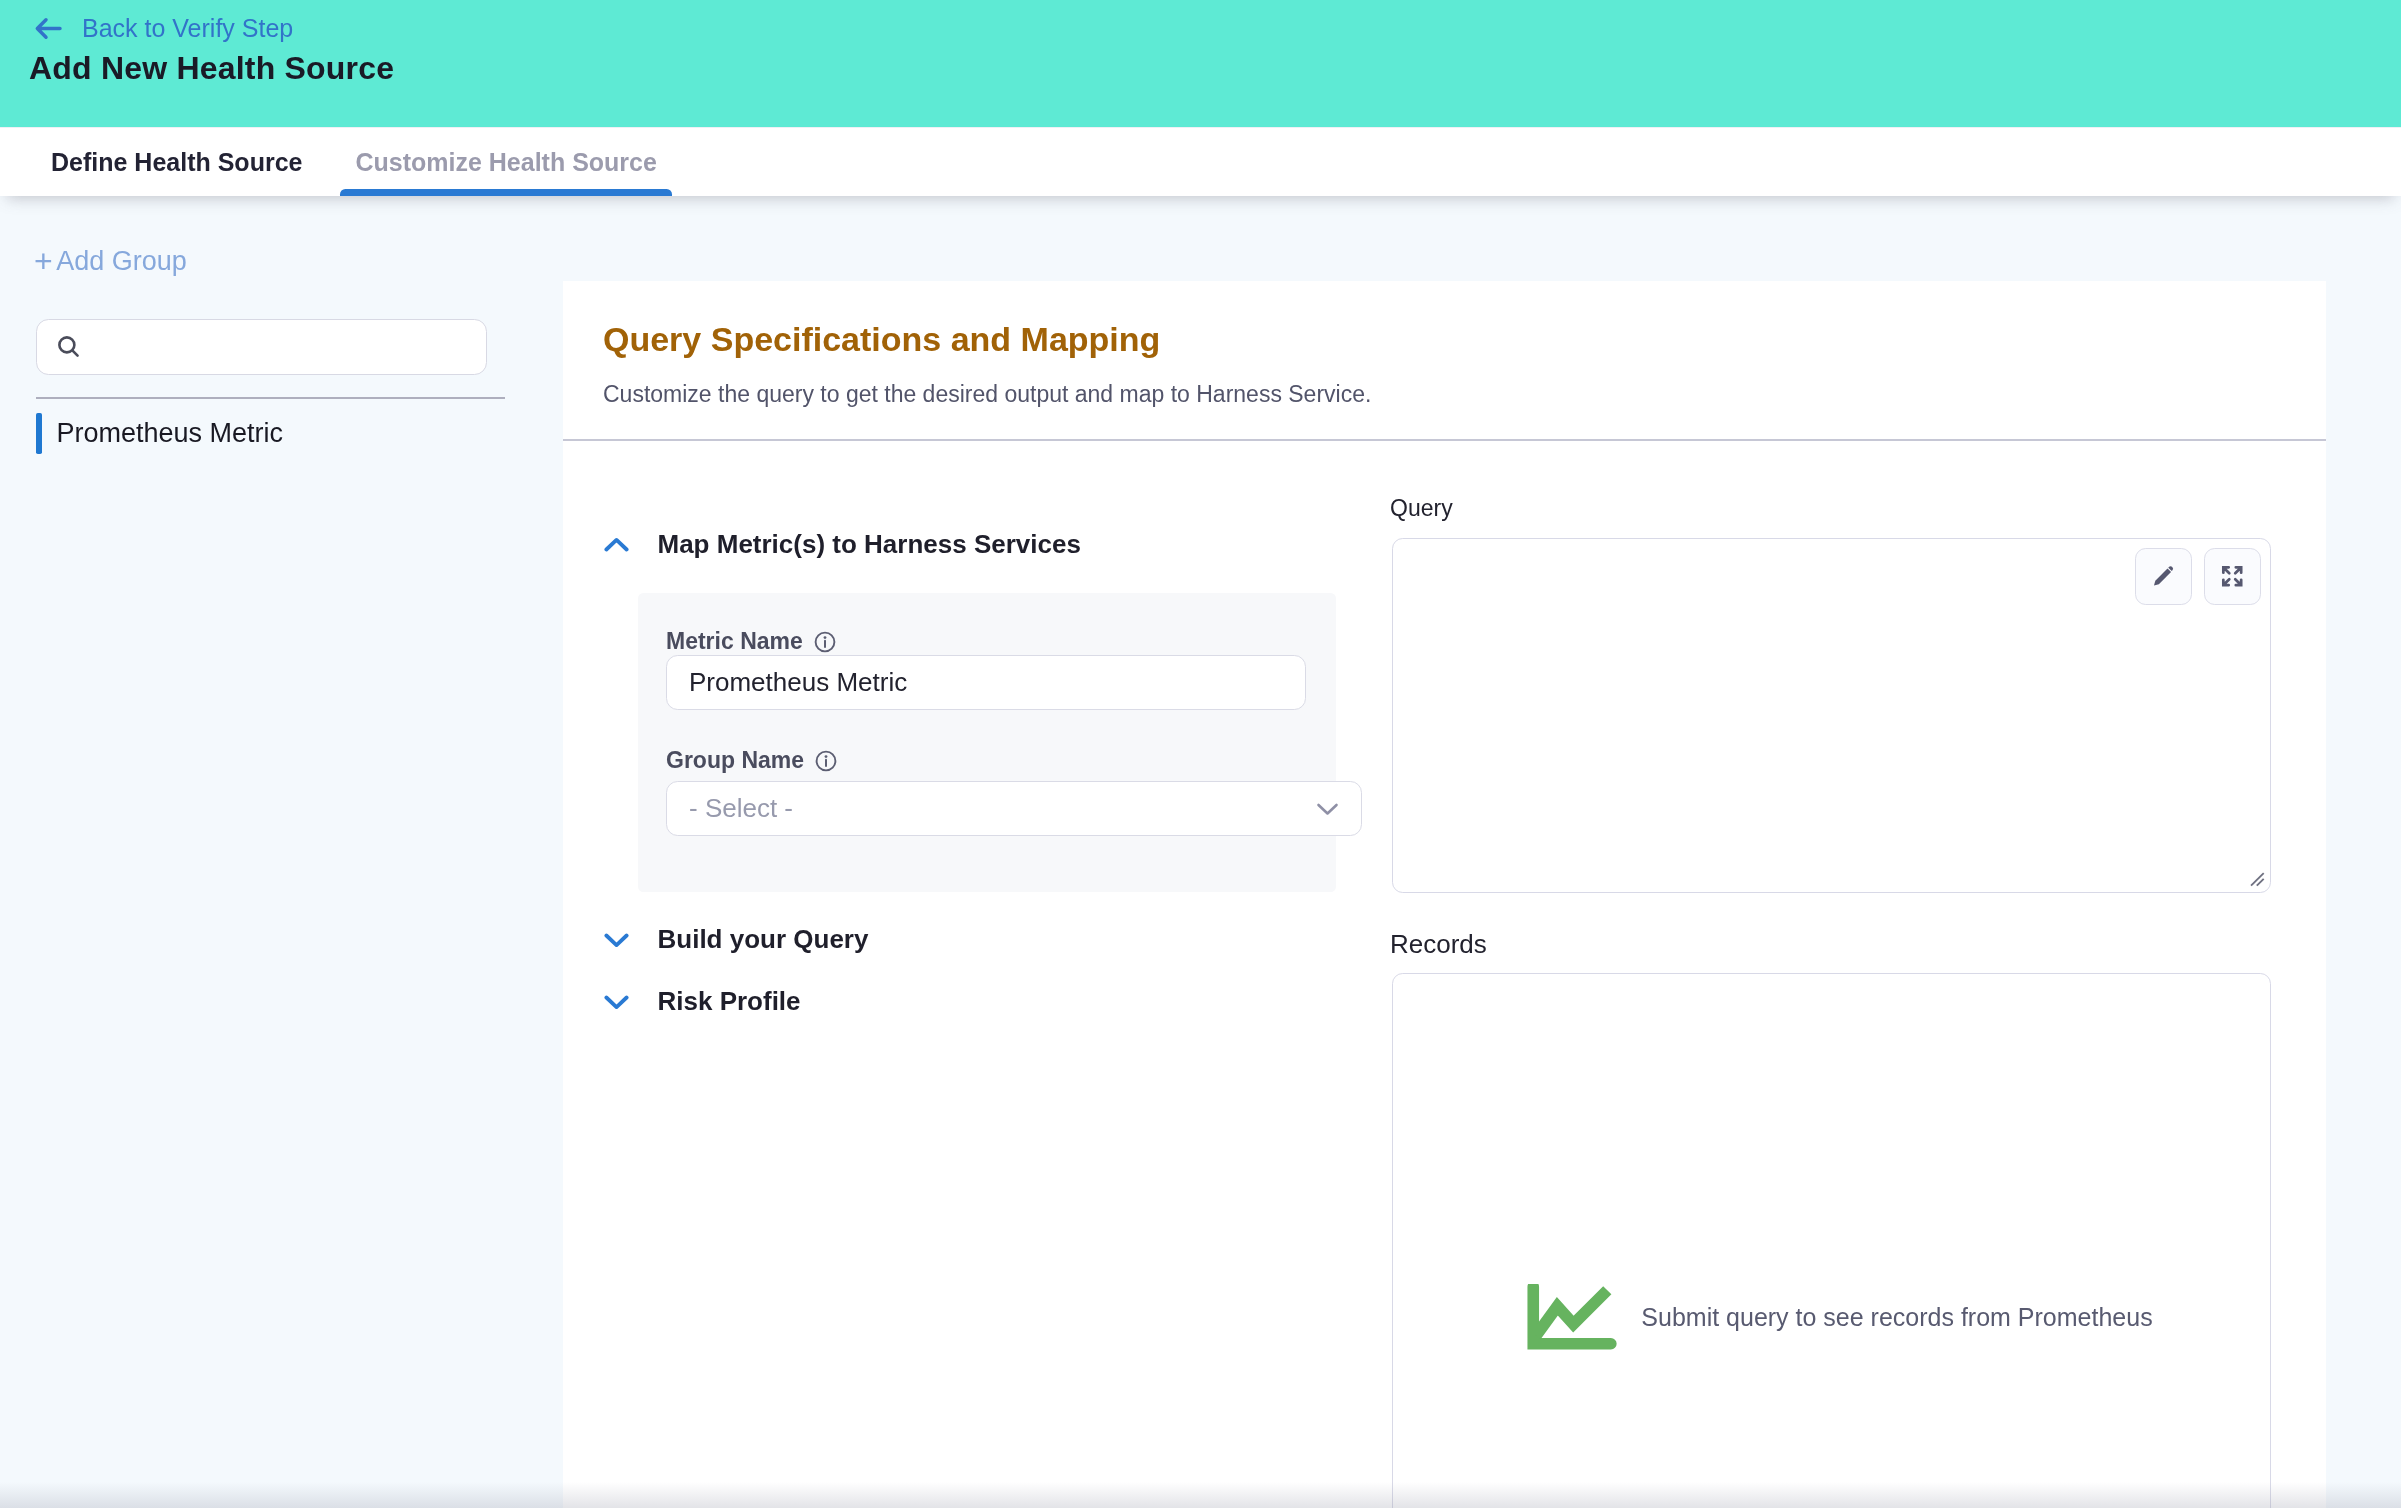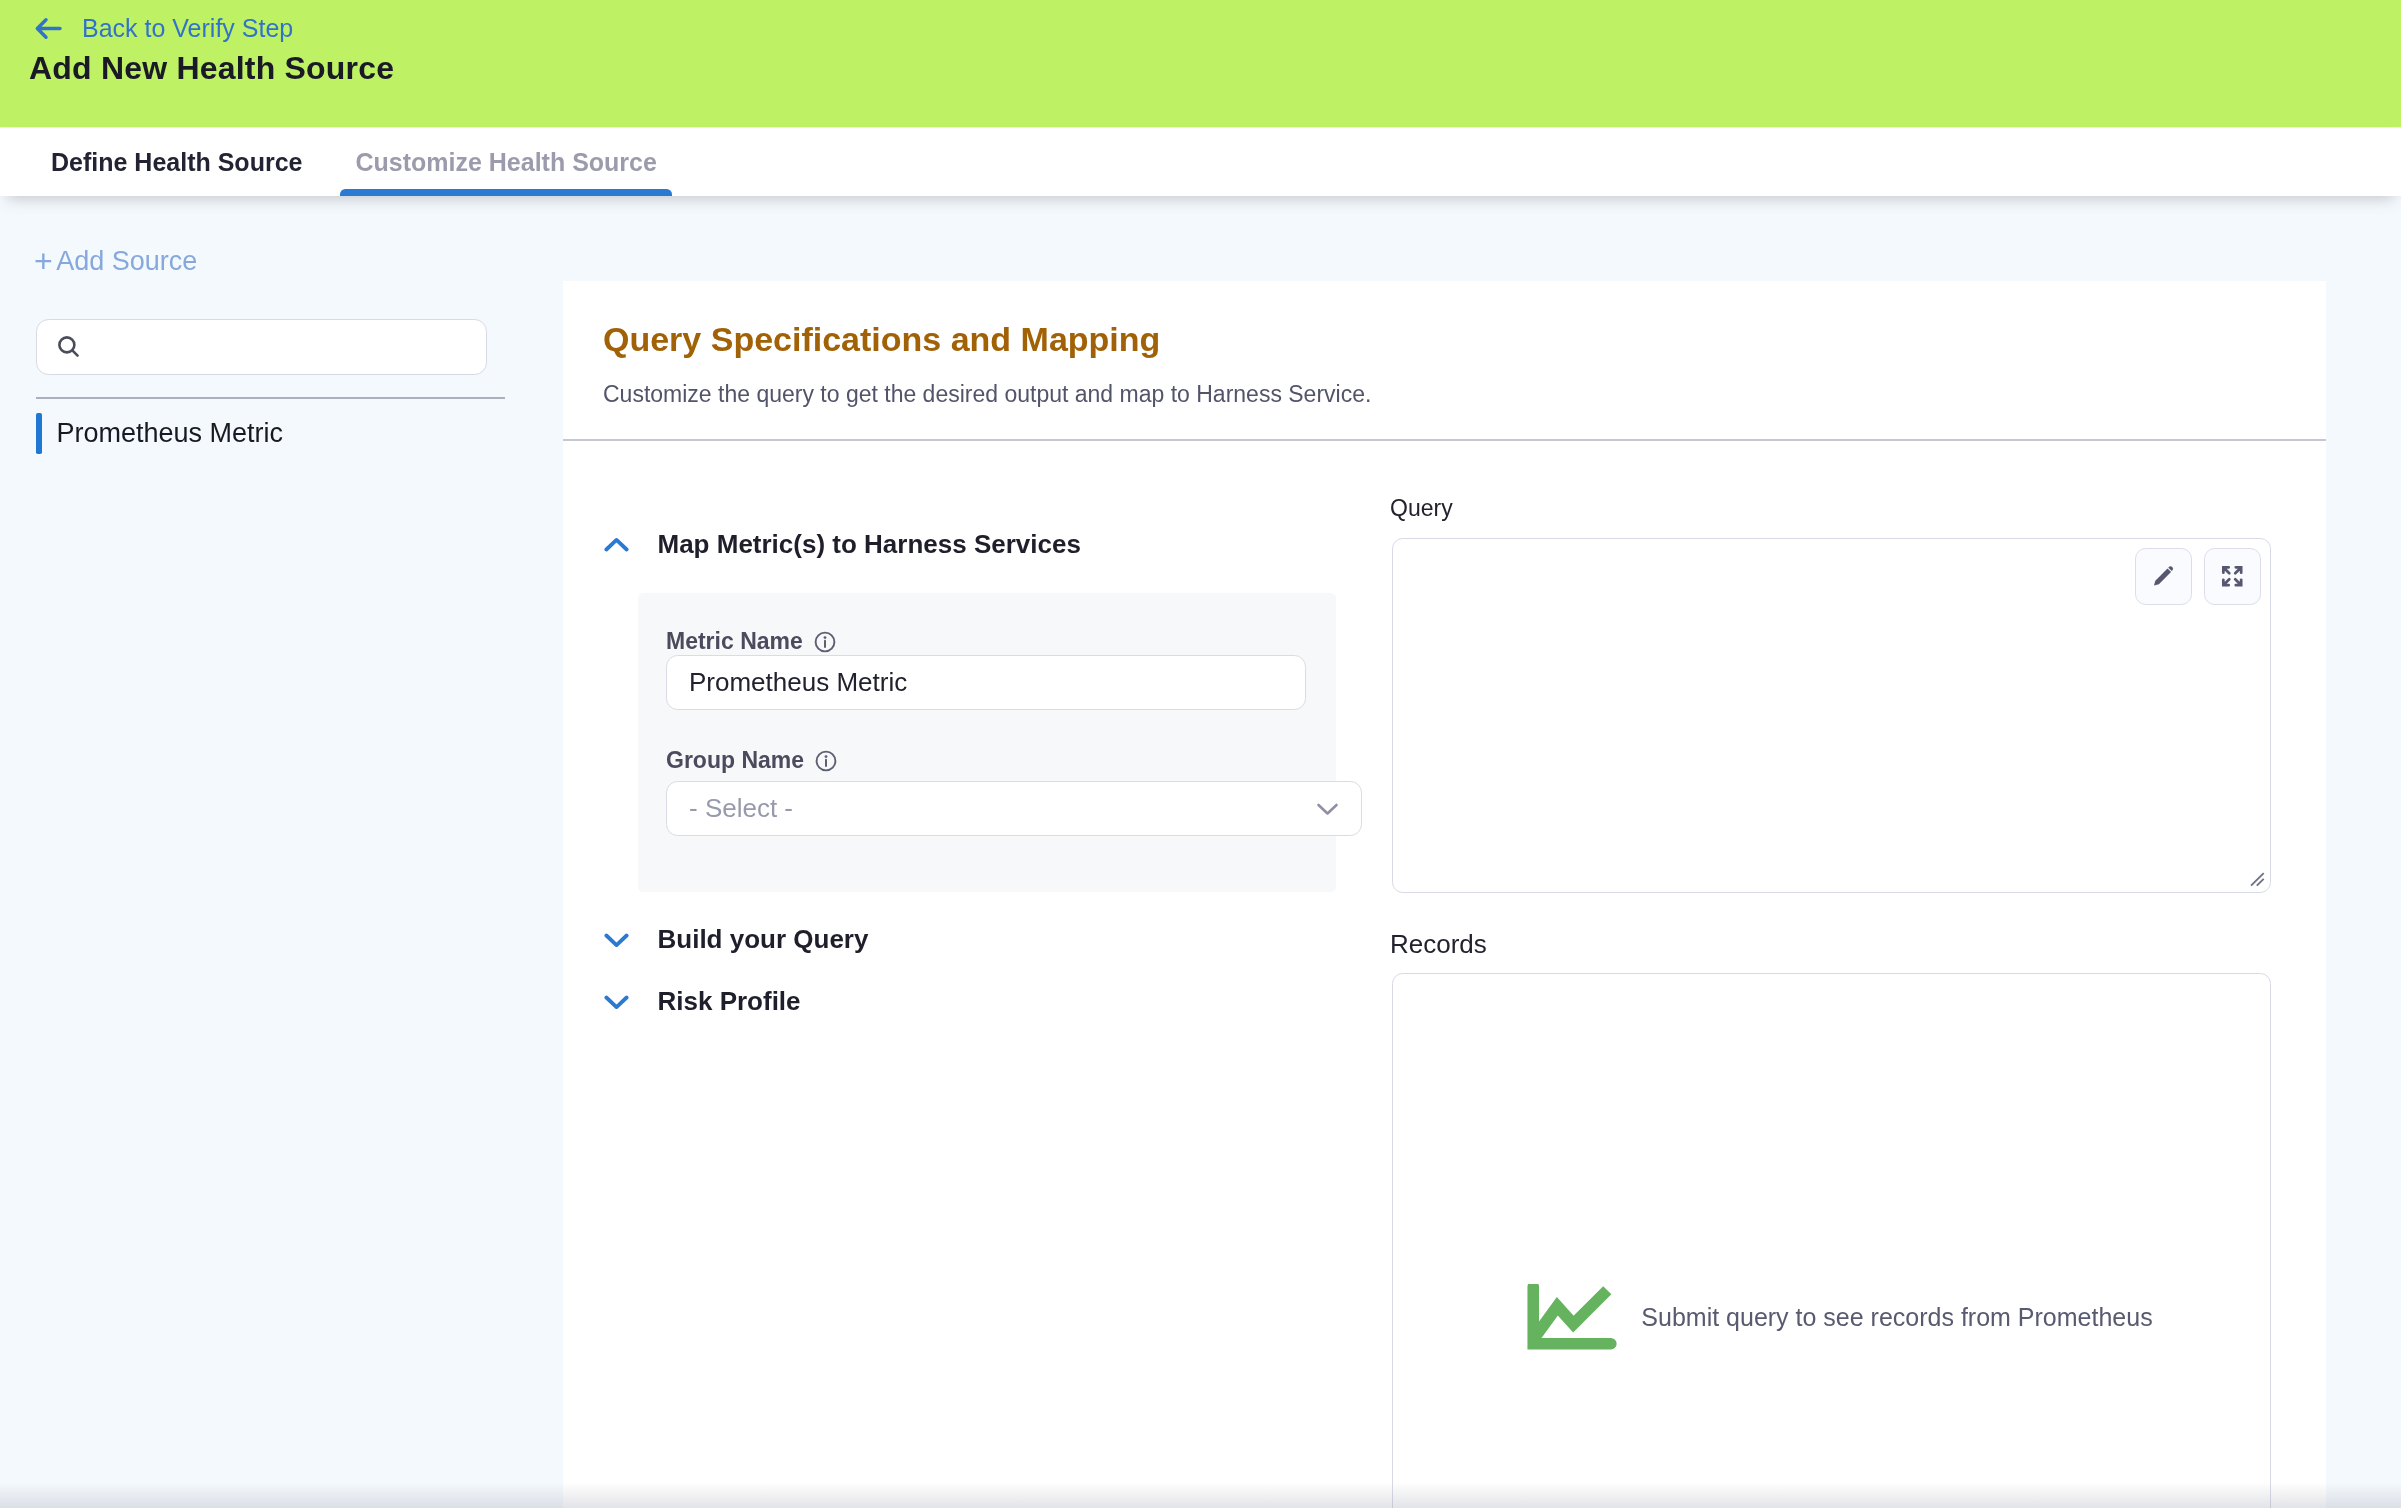--- a/index.html
+++ b/index.html
@@ -6,21 +6,21 @@
   html,body { width:2401px; height:1509px; overflow:hidden; }
   body {
     font-family:"Liberation Sans","DejaVu Sans",sans-serif;
     background:#f4f9fd;
     color:#1f1f2b;
     position:relative;
   }
   
   .header {
     position:absolute; top:0; left:0; right:0; height:127px;
-    background:#bef264;
+    background:#5eead4;
   }
   .back-link {
     position:absolute; left:32px; top:14.3px;
     display:flex; align-items:center; gap:18px;
     color:#3273c9; font-size:25px; font-weight:500; cursor:pointer;
   }
   .page-title {
     position:absolute; left:29px; top:50px;
     font-size:32px; font-weight:700; color:#1a1a26; letter-spacing:0.2px;
   }
@@ -155,21 +155,21 @@
 </div>
 
 <div class="tabbar">
   <div class="tab">Define Health Source</div>
   <div class="tab active">Customize Health Source</div>
 </div>
 
 <div class="sidebar">
   <div class="add-metric">
     <span class="plus">+</span>
-    <span>Add Source</span>
+    <span>Add Group</span>
   </div>
   <div class="search-box">
     <span>
       <svg width="28.5" height="28.5" viewBox="0 0 24 24">
         <circle cx="10" cy="10" r="6.3" fill="none" stroke="#4a4c5a" stroke-width="2.2"></circle>
         <path d="M14.8 14.8 L19 19" stroke="#4a4c5a" stroke-width="2.2" stroke-linecap="round"></path>
       </svg>
     </span>
     <input type="text" style="border: none; outline: none; background: transparent; flex: 1 1 0%; height: 100%; font-size: 25px; font-family: inherit; padding: 0px 14.3px;" placeholder="">
   </div>

